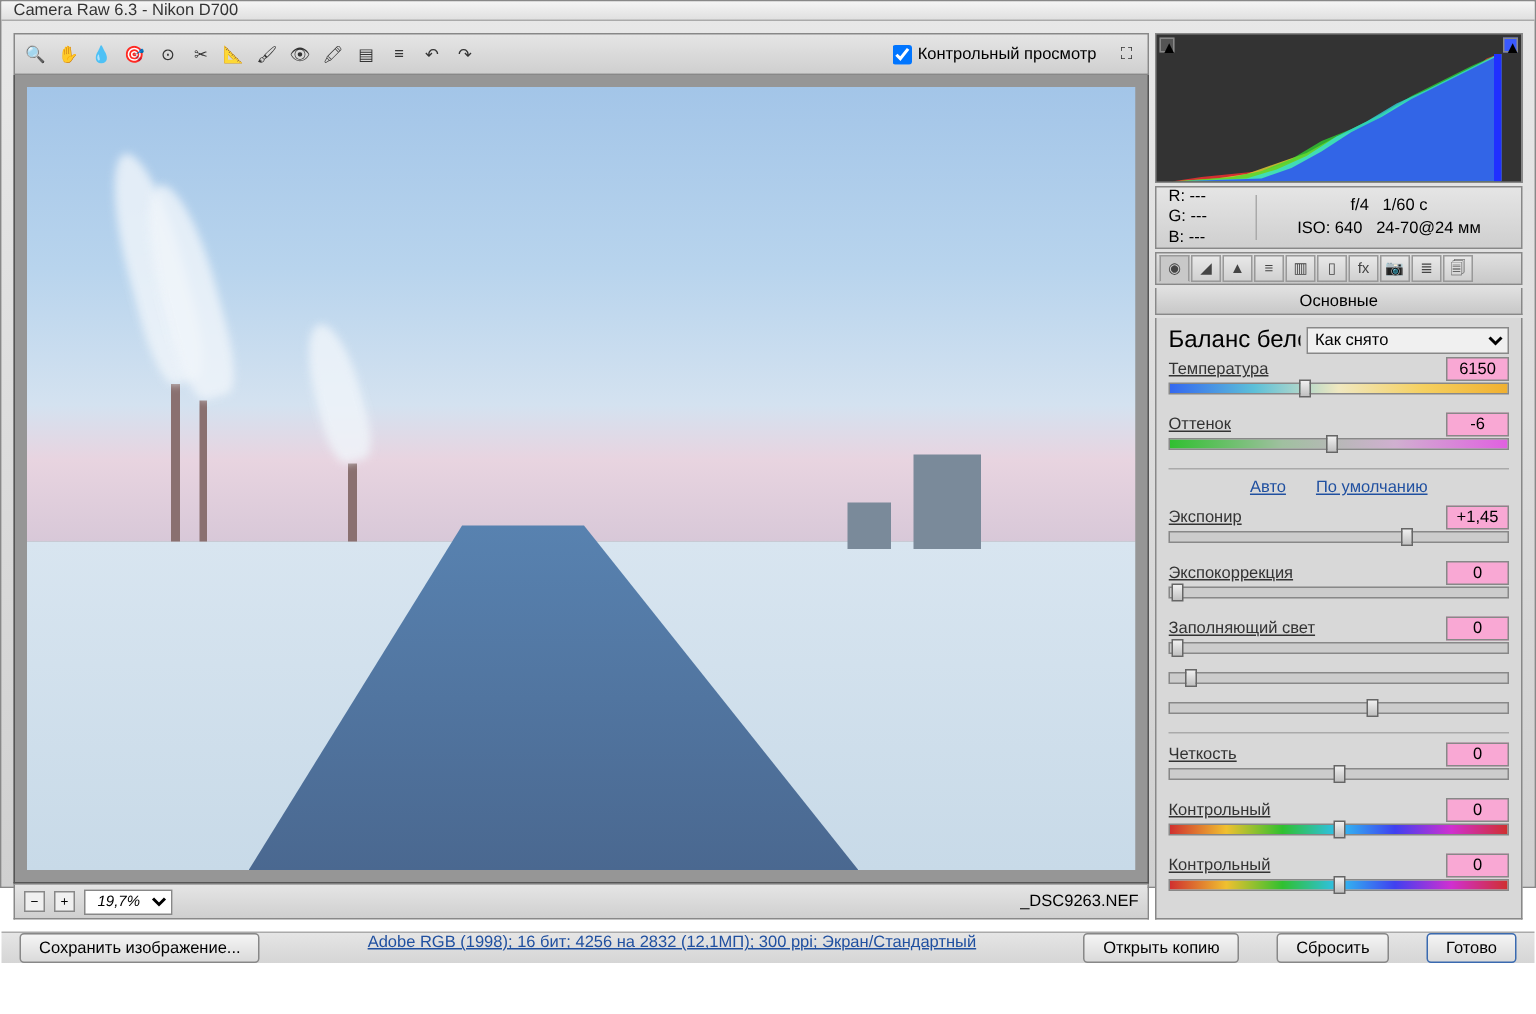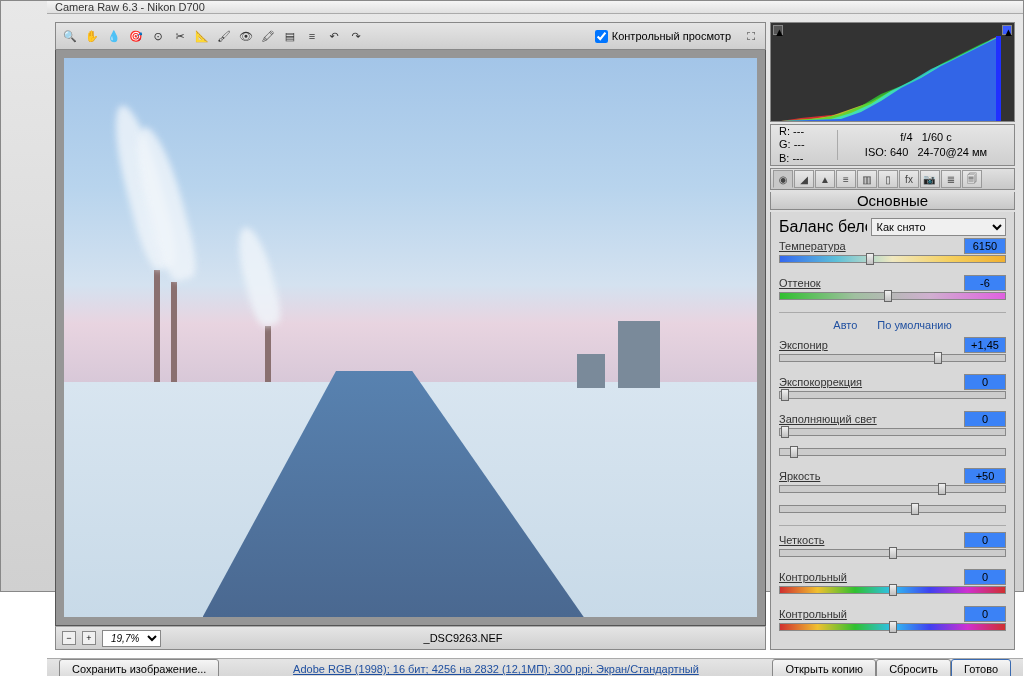--- a/index.html
+++ b/index.html
@@ -1,17 +1,17 @@
 <!DOCTYPE html>
 <html><head>
 <meta charset="utf-8">
 <style>
 * { box-sizing: border-box; margin: 0; padding: 0; font-family: Tahoma, Arial, sans-serif; font-size: 11px; }
 body { background: #fff; width: 1024px; height: 676px; overflow: hidden; }
-.window { width: 1024px; height: 592px; background: linear-gradient(to bottom, #e8e8e8, #d0d0d0); border: 1px solid #888; display: flex; flex-direction: column; padding-left: 46px; }
+.window { width: 1024px; height: 592px; background: linear-gradient(to bottom, #e8e8e8, #d0d0d0); border: 1px solid #888; display: flex; flex-direction: column; }
 .titlebar { height: 28px; background: linear-gradient(to bottom, #f5f5f5, #e0e0e0); border-bottom: 1px solid #aaa; display: flex; align-items: center; padding: 0 8px; }
 .titlebar .title { color: #333; }
 .content { flex: 1; display: flex; padding: 8px; gap: 4px; }
 .left-panel { flex: 1; display: flex; flex-direction: column; }
 .toolbar { height: 28px; background: linear-gradient(to bottom, #e5e5e5, #cfcfcf); border: 1px solid #888; display: flex; align-items: center; padding: 0 4px; gap: 2px; }
 .tool-btn { width: 20px; height: 20px; display: flex; align-items: center; justify-content: center; cursor: pointer; border: 1px solid transparent; color: #333; }
 .toolbar .spacer { flex: 1; }
 .checkbox-wrap { display: flex; align-items: center; gap: 4px; margin-right: 8px; }
 .image-area { flex: 1; background: #969696; border: 1px solid #555; border-top: none; margin-top: 0; position: relative; overflow: hidden; display: flex; align-items: center; justify-content: center; padding: 8px; }
 .image-preview { width: 100%; height: 100%; position: relative; overflow: hidden; }
@@ -25,52 +25,52 @@
 .smokestack.s1 { left: 13%; height: 20%; }
 .smokestack.s2 { left: 15.5%; height: 18%; }
 .smokestack.s3 { left: 29%; height: 10%; }
 .smoke { position: absolute; background: rgba(240,245,250,0.8); border-radius: 50% 50% 30% 30%; filter: blur(3px); }
 .smoke.sm1 { left: 9%; bottom: 62%; width: 5%; height: 30%; transform: rotate(-15deg); }
 .smoke.sm2 { left: 12%; bottom: 60%; width: 5%; height: 28%; transform: rotate(-15deg); }
 .smoke.sm3 { left: 26%; bottom: 52%; width: 4%; height: 18%; transform: rotate(-15deg); }
 .bottom-bar { height: 24px; background: linear-gradient(to bottom, #e5e5e5, #cfcfcf); border: 1px solid #888; border-top: 1px solid #aaa; display: flex; align-items: center; padding: 0 6px; gap: 6px; }
 .small-btn { width: 14px; height: 14px; border: 1px solid #888; background: #f0f0f0; display: flex; align-items: center; justify-content: center; font-size: 9px; cursor: pointer; }
 .zoom-select { border: 1px solid #888; padding: 1px 4px; background: #fff; font-size: 10px; font-style: italic; }
-.filename { flex: 1; text-align: center; font-size: 11px; }
+.filename { flex: 1; text-align: right; font-size: 11px; }
 .right-panel { width: 245px; display: flex; flex-direction: column; gap: 2px; }
 .histogram-box { height: 100px; background: #333; border: 1px solid #888; position: relative; overflow: hidden; }
 .histo-clip { position: absolute; top: 2px; width: 10px; height: 10px; border: 1px solid #888; background: #555; }
 .histo-clip.left { left: 2px; }
 .histo-clip.right { right: 2px; background: #3a5aff; }
 .histogram-svg { position: absolute; left: 10px; right: 10px; bottom: 0; height: 85px; }
 .info-box { height: 42px; background: linear-gradient(to bottom, #e5e5e5, #cfcfcf); border: 1px solid #888; display: flex; align-items: center; padding: 2px 8px; font-size: 10px; }
 .info-rgb { width: 50px; line-height: 1.2; }
 .info-sep { width: 1px; height: 30px; background: #aaa; margin: 0 8px; }
 .info-meta { flex: 1; text-align: center; line-height: 1.4; }
 .tab-bar { height: 22px; background: linear-gradient(to bottom, #e0e0e0, #c8c8c8); border: 1px solid #888; display: flex; align-items: center; padding: 0 2px; gap: 1px; }
 .tab-btn { width: 20px; height: 18px; border: 1px solid #999; background: linear-gradient(to bottom, #e8e8e8, #d0d0d0); display: flex; align-items: center; justify-content: center; cursor: pointer; font-size: 10px; color: #444; }
 .tab-btn.active { background: #c8c8c8; border-bottom-color: #c8c8c8; }
-.panel-title { height: 18px; background: linear-gradient(to bottom, #e0e0e0, #c8c8c8); border: 1px solid #888; border-top: none; text-align: center; line-height: 18px; font-size: 15px; position: relative; }
+.panel-title { height: 18px; background: linear-gradient(to bottom, #e0e0e0, #c8c8c8); border: 1px solid #888; border-top: none; text-align: center; line-height: 18px; font-size: 11px; position: relative; }
 .panel-body { flex: 1; background: #d8d8d8; border: 1px solid #888; border-top: none; padding: 6px 8px; overflow-y: auto; }
 .row { display: flex; align-items: center; gap: 4px; margin-bottom: 2px; }
 .row label { flex: 1; font-size: 16px; white-space: nowrap; overflow: hidden; }
 .row select { flex: 1.5; border: 1px solid #888; background: #f0f0f0; font-size: 11px; padding: 1px; }
 .slider-row { margin-bottom: 12px; }
 .slider-head { display: flex; align-items: center; gap: 4px; margin-bottom: 1px; }
 .slider-head .lbl { flex: 1; font-size: 11px; text-decoration: underline; color: #333; cursor: pointer; white-space: nowrap; overflow: hidden; text-overflow: ellipsis; }
-.slider-head .val { width: 42px; border: 1px solid #888; background: #3b82f6; text-align: center; font-size: 11px; padding: 1px 0; }
+.slider-head .val { width: 42px; border: 1px solid #888; background: #f9a8d4; text-align: center; font-size: 11px; padding: 1px 0; }
 .slider-track { height: 8px; position: relative; border: 1px solid #888; background: #ccc; margin: 1px 0; }
 .slider-thumb { position: absolute; top: -3px; width: 8px; height: 12px; background: linear-gradient(to bottom, #f0f0f0, #c0c0c0); border: 1px solid #666; transform: translateX(-50%); cursor: pointer; }
 .track-temp { background: linear-gradient(to right, #3468f0, #5dc0d8, #f0e8c0, #f5d060, #f0b030); }
 .track-tint { background: linear-gradient(to right, #30c030, #a0c0a0, #d0b0d0, #e060e0); }
 .track-rainbow { background: linear-gradient(to right, #d03030, #f0c030, #30c030, #30c0f0, #4040f0, #d030d0, #d03030); }
 .hr { height: 1px; background: #aaa; margin: 6px 0; }
 .links-row { display: flex; justify-content: center; gap: 20px; margin-bottom: 6px; }
-.link { color: #2050a0; cursor: pointer; font-size: 11px; }
-.footer { height: 36px; border-top: 1px solid #aaa; display: flex; align-items: center; padding: 0 12px; gap: 0; background: linear-gradient(to bottom, #e5e5e5, #d5d5d5); }
+.link { color: #2050a0; text-decoration: underline; cursor: pointer; font-size: 11px; }
+.footer { height: 36px; border-top: 1px solid #aaa; display: flex; align-items: flex-start; padding: 0 12px; gap: 25px; background: linear-gradient(to bottom, #e5e5e5, #d5d5d5); }
 .btn { padding: 3px 12px; border: 1px solid #888; background: linear-gradient(to bottom, #f5f5f5, #dadada); cursor: pointer; border-radius: 3px; font-size: 11px; }
 .btn.primary { border-color: #3a6ab0; }
 .footer .spacer { flex: 1; }
 .footer-link { color: #2050a0; text-decoration: underline; cursor: pointer; font-size: 11px; text-align: center; }
 </style>
 </head>
 <body>
 
 <div class="window">
   <div class="titlebar">
@@ -217,29 +217,20 @@
           <div class="slider-track">
               <div class="slider-thumb" style="left:2%"></div>
             </div>
         </div>
         <div class="slider-row">
           <div class="slider-track">
               <div class="slider-thumb" style="left:6%"></div>
             </div>
         </div>
         <div class="slider-row">
-          <div class="slider-head">
-              <span class="lbl">Яркость</span>
-              <input class="val" value="+50" style="">
-            </div>
-          <div class="slider-track">
-              <div class="slider-thumb" style="left:72%"></div>
-            </div>
-        </div>
-        <div class="slider-row">
           <div class="slider-track">
               <div class="slider-thumb" style="left:60%"></div>
             </div>
         </div>
         <div class="hr"></div>
         <div class="slider-row">
           <div class="slider-head">
               <span class="lbl">Четкость</span>
               <input class="val" value="0" style="">
             </div>

